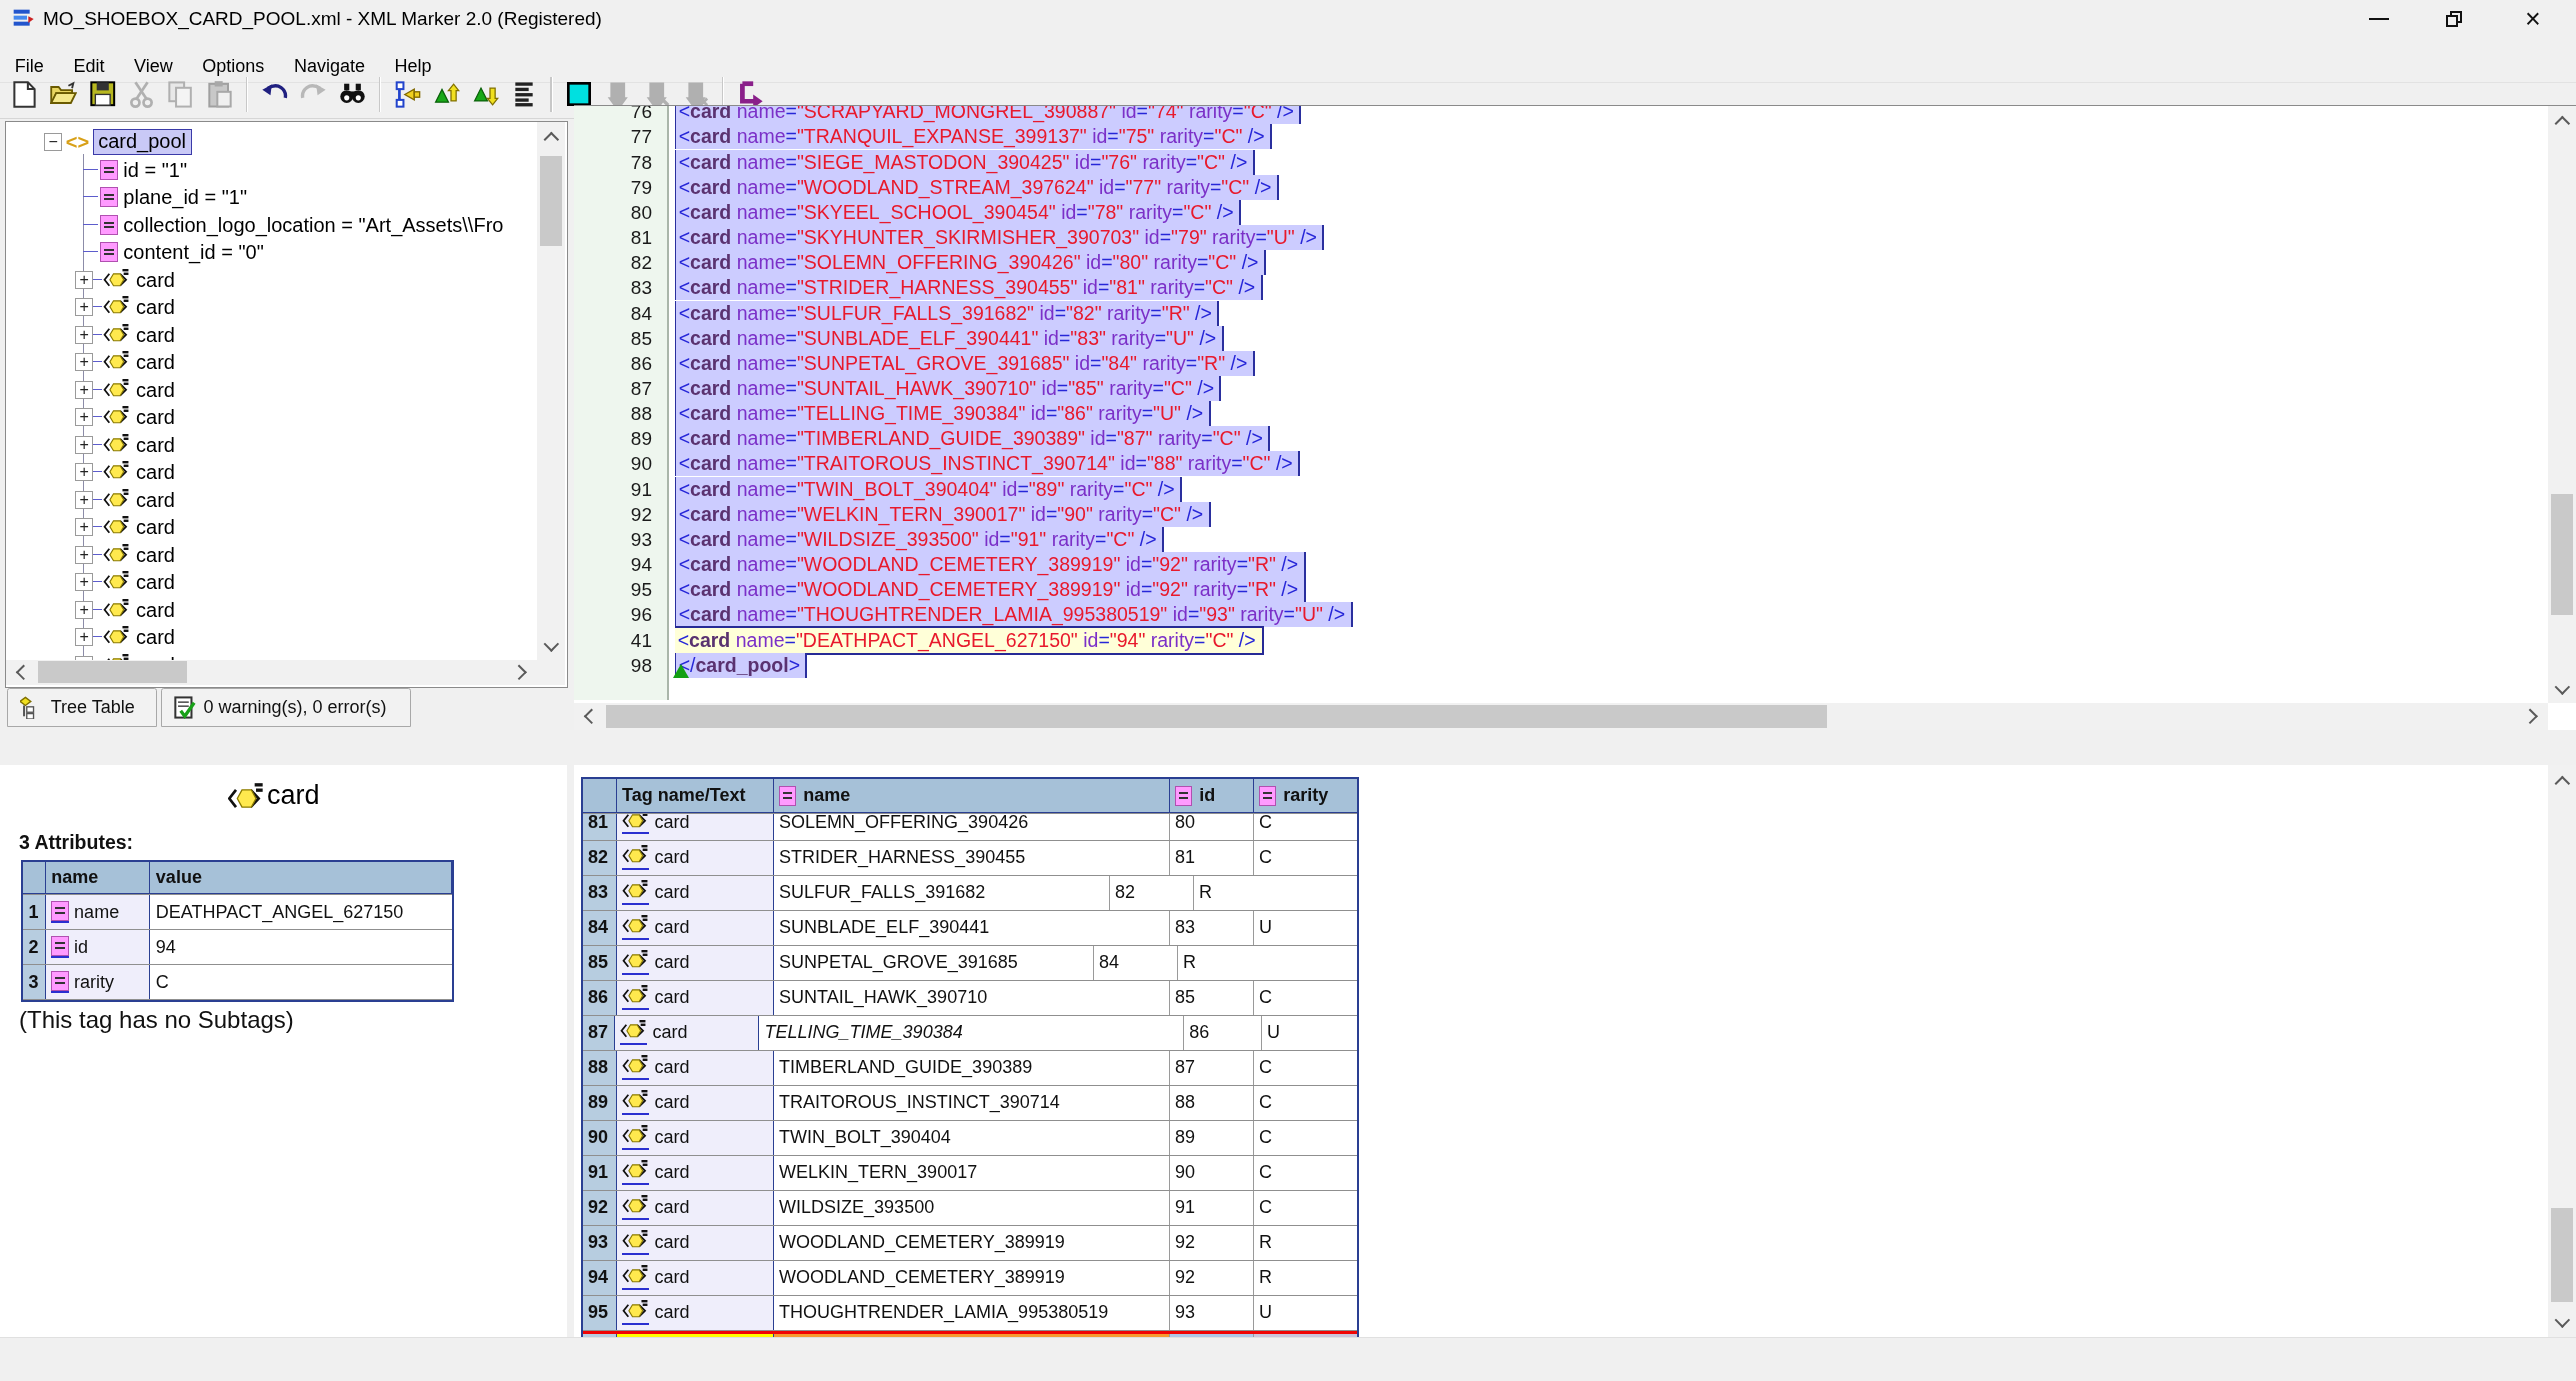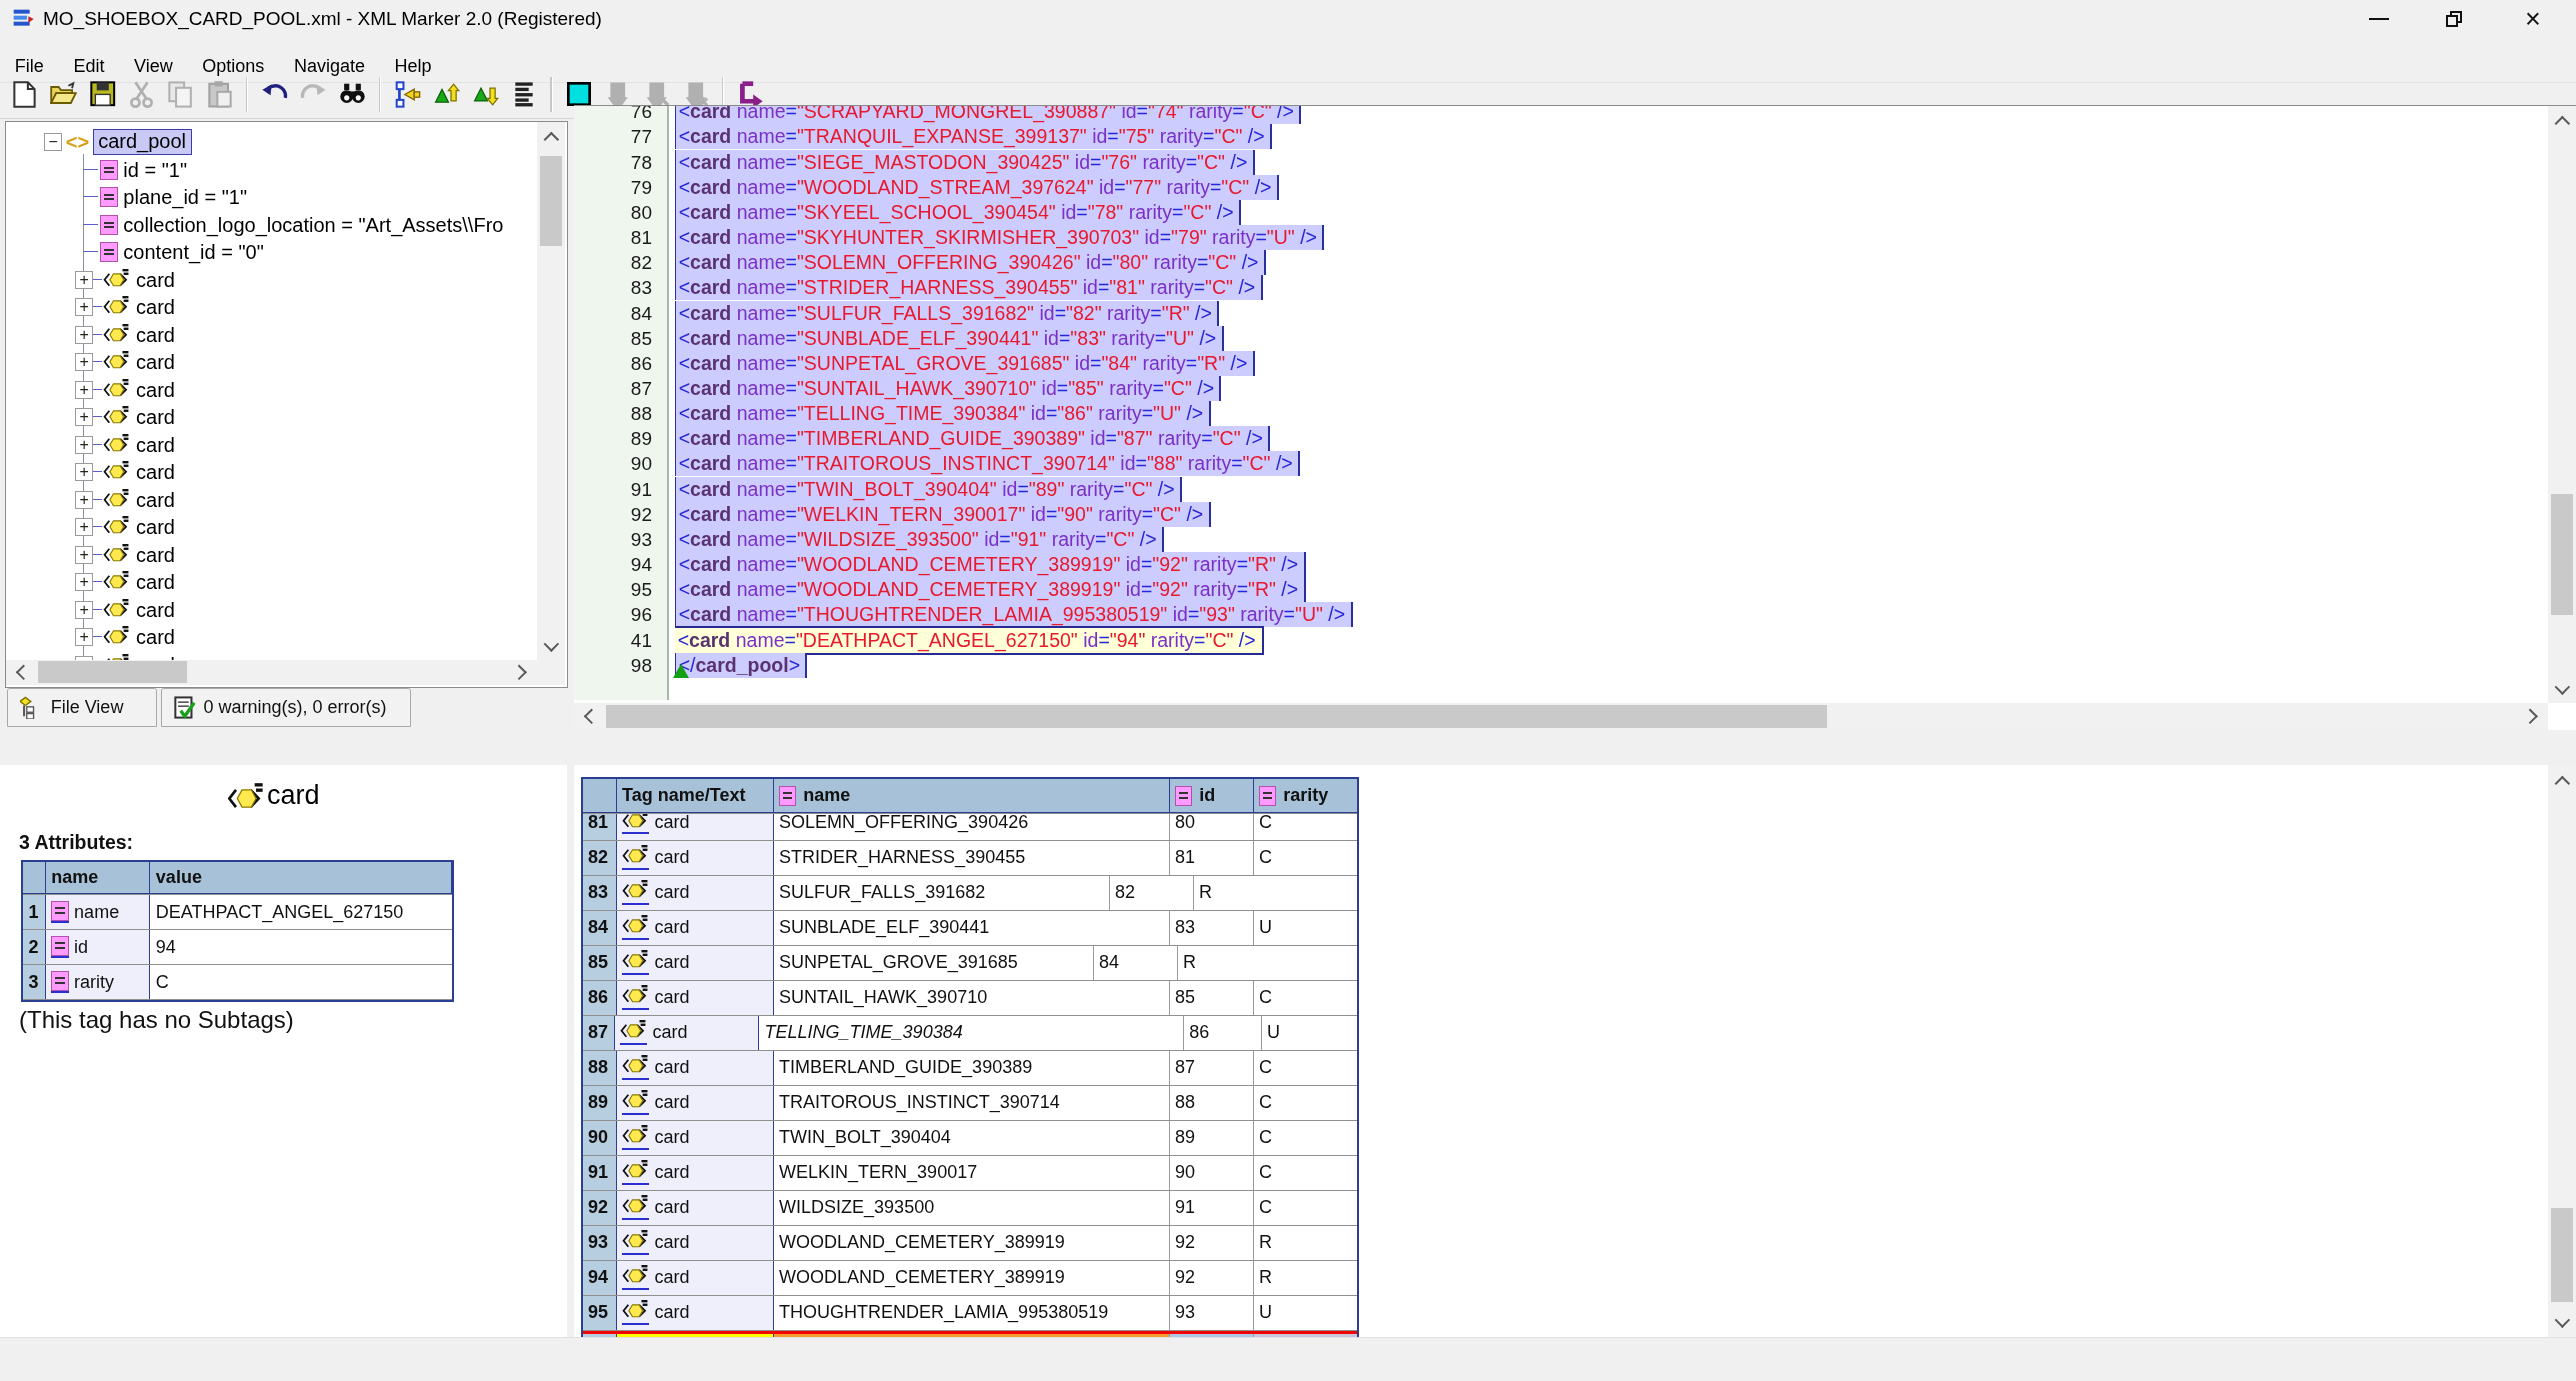--- a/index.html
+++ b/index.html
@@ -529,21 +529,21 @@
 
   <div class="tab" style="left:6.7px;width:150px;">
     <span>
         <svg width="23" height="23" viewBox="0 0 34 34">
           <polygon points="8,2 16,8 8,14 0,8" fill="#f0e020" stroke="#807000" stroke-width="2"></polygon>
           <line x1="6" y1="14" x2="6" y2="30" stroke="#555" stroke-width="3"></line>
           <rect x="10" y="16" width="10" height="8" fill="#fff" stroke="#555" stroke-width="2"></rect>
           <rect x="10" y="26" width="10" height="8" fill="#fff" stroke="#555" stroke-width="2"></rect>
         </svg>
       </span>
-    <span>File View</span>
+    <span>Tree Table</span>
   </div>
   <div class="tab" style="left:161px;width:250px;">
     <span>
         <svg width="21.5" height="23" viewBox="0 0 32 34">
           <rect x="2" y="2" width="24" height="30" fill="#fff" stroke="#333" stroke-width="3"></rect>
           <line x1="6" y1="9" x2="22" y2="9" stroke="#333" stroke-width="2"></line>
           <line x1="6" y1="15" x2="22" y2="15" stroke="#333" stroke-width="2"></line>
           <path d="M10 22 L16 30 L30 10" fill="none" stroke="#18a018" stroke-width="5"></path>
         </svg>
       </span>

